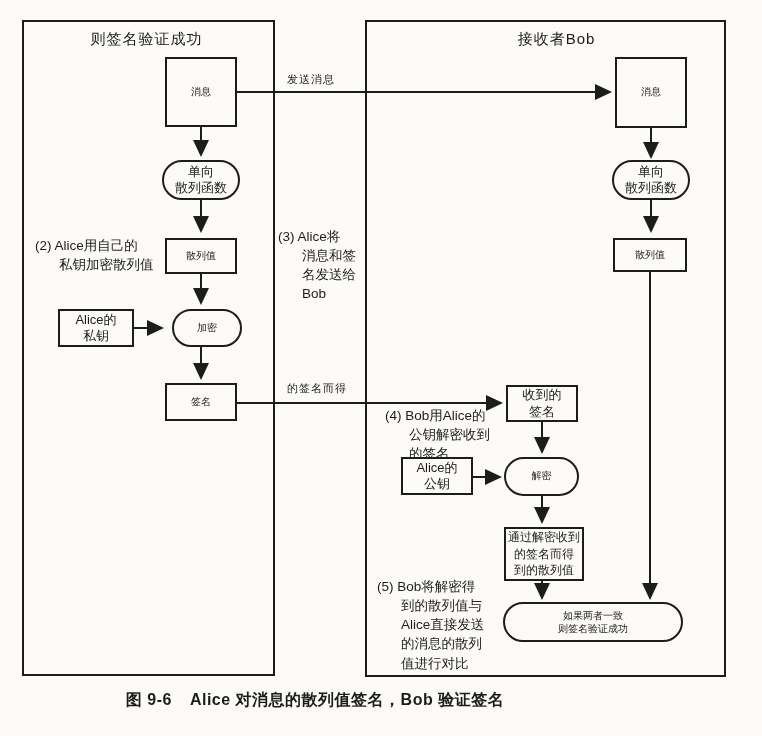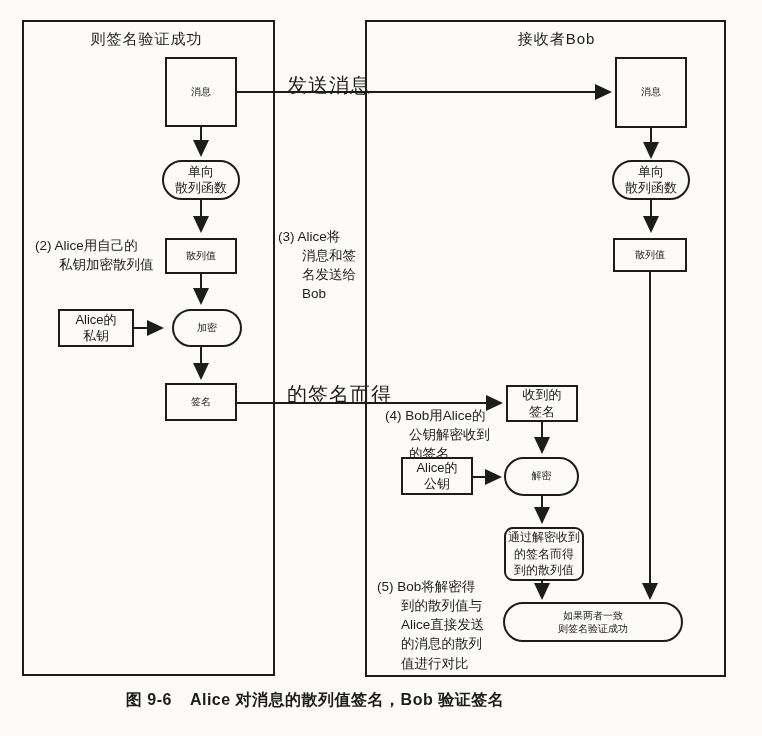--- a/index.html
+++ b/index.html
@@ -44,21 +44,21 @@
   .step-note {
     position: absolute;
     font-size: 13.5px;
     line-height: 1.42;
     white-space: pre-line;
     text-indent: -24px;
     padding-left: 24px;
   }
   .flow-label {
     position: absolute;
-    font-size: 20px;
+    font-size: 11px;
     white-space: nowrap;
     letter-spacing: 1px;
   }
 
   #arrows { position: absolute; left: 0; top: 0; width: 762px; height: 736px; }
   #arrows line { stroke: #1c1c1c; stroke-width: 2; }
 
   .caption {
     position: absolute;
     left: 0; top: 690px; width: 630px;
@@ -130,21 +130,21 @@
   <div class="node" style="left:613px; top:238px; width:74px; height:34px;">散列值</div>
 
   <div class="node" style="left:506px; top:385px; width:72px; height:37px; font-size:13px;">收到的
 签名</div>
   <div class="step-note" style="left:385px; top:406px; width:122px;">(4) Bob用Alice的
 公钥解密收到
 的签名</div>
   <div class="node" style="left:401px; top:457px; width:72px; height:38px; font-size:13px;">Alice的
 公钥</div>
   <div class="node stadium" style="left:504px; top:457px; width:75px; height:39px;">解密</div>
-  <div class="node small-text" style="left:504px; top:527px; width:80px; height:54px;border-radius:9px;">通过解密收到
+  <div class="node small-text" style="left:504px; top:527px; width:80px; height:54px;">通过解密收到
 的签名而得
 到的散列值</div>
   <div class="step-note" style="left:377px; top:577px; width:118px;">(5) Bob将解密得
 到的散列值与
 Alice直接发送
 的消息的散列
 值进行对比</div>
   <div class="node stadium" style="left:503px; top:602px; width:180px; height:40px; line-height:1.3;">如果两者一致
 则签名验证成功</div>
 

